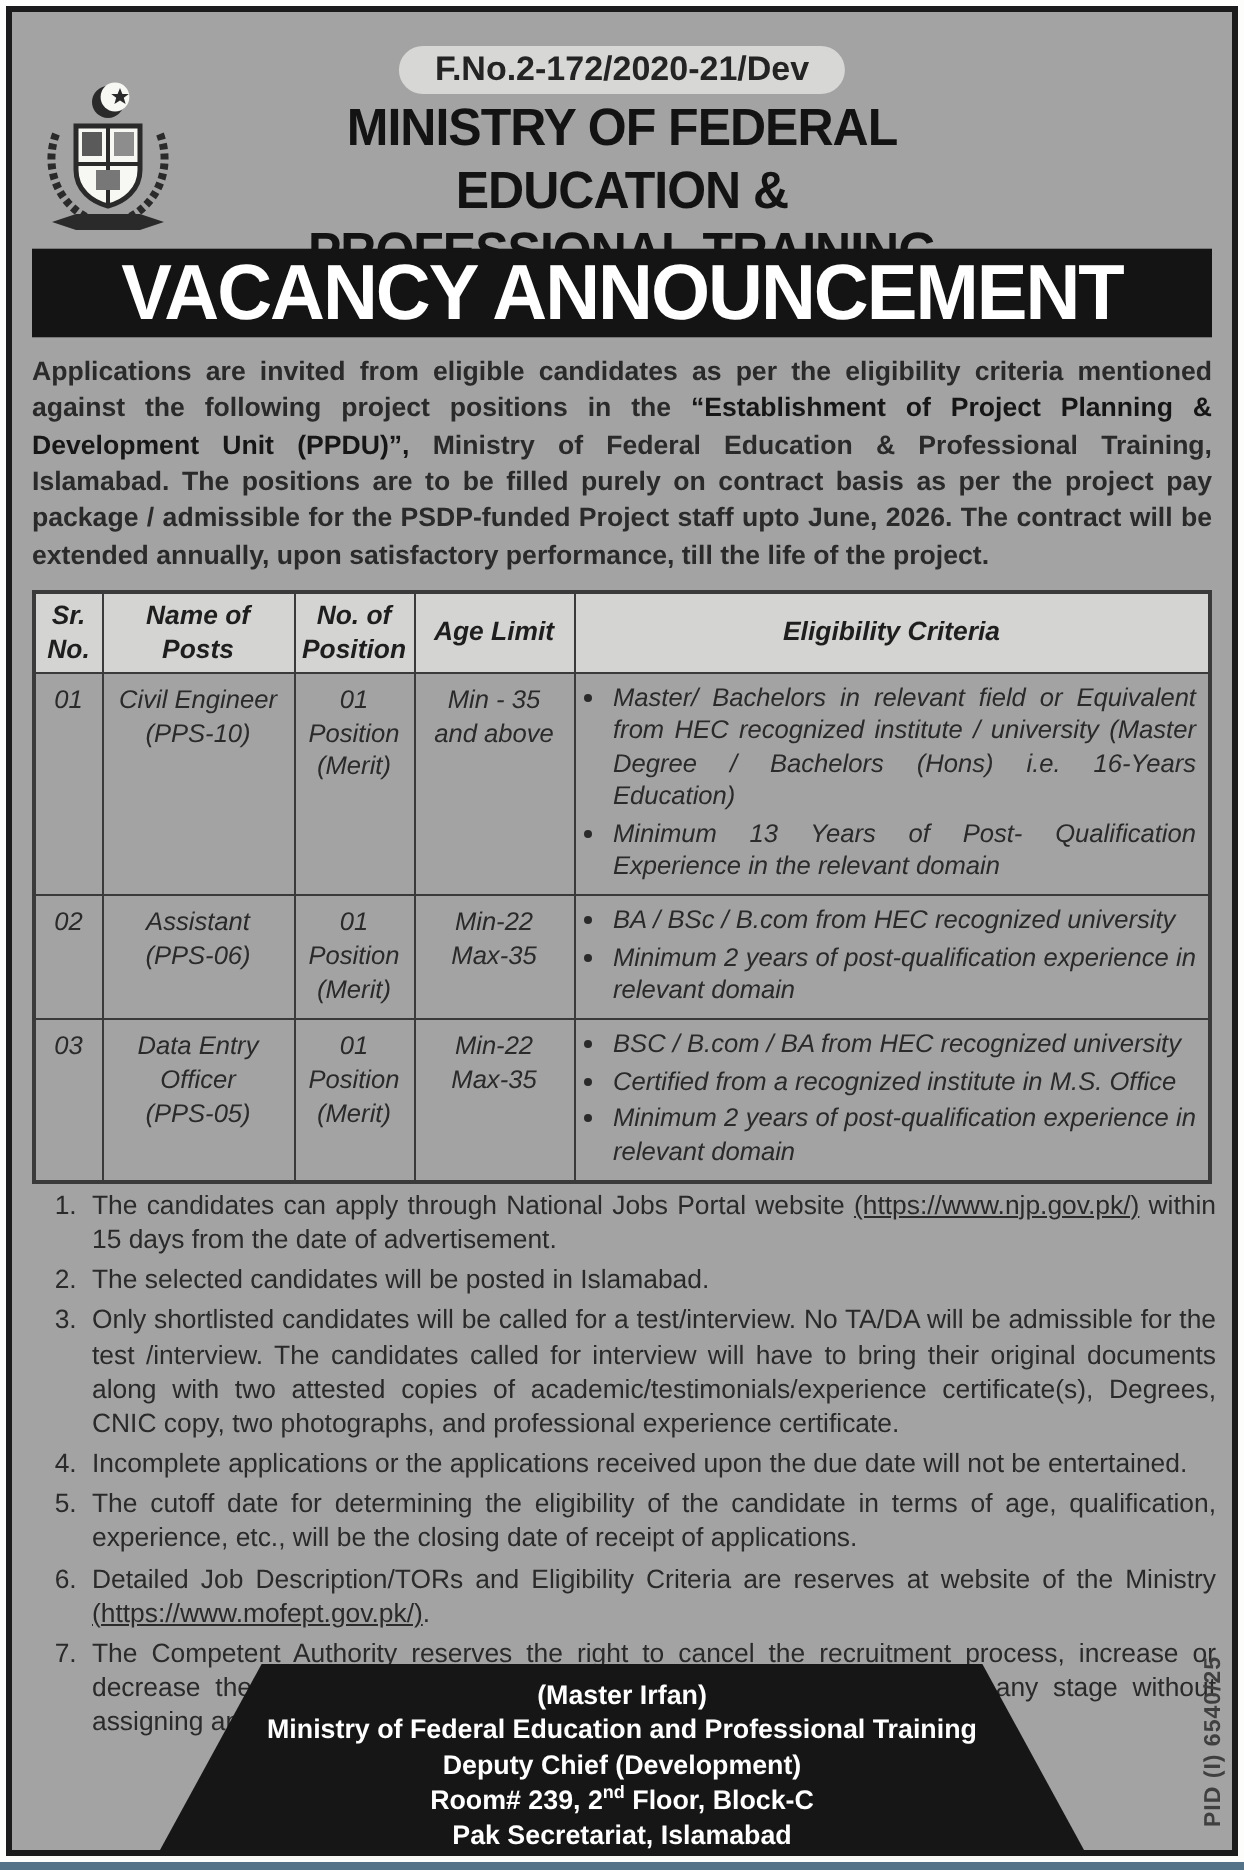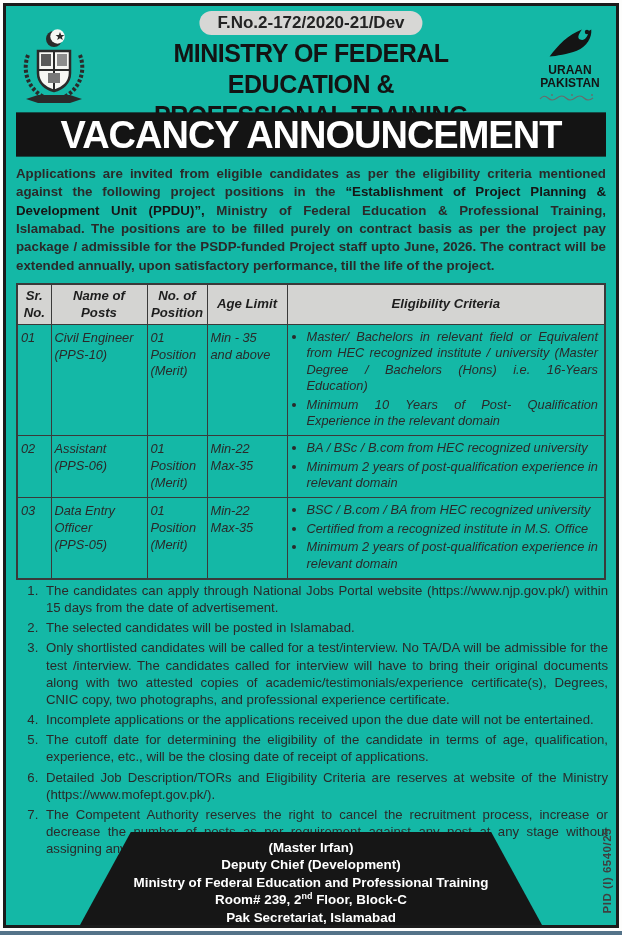--- a/index.html
+++ b/index.html
@@ -6,23 +6,23 @@
   body{
     width:622px;height:935px;
     background:#fdfdfc;
     font-family:"Liberation Sans","DejaVu Sans",sans-serif;
     position:relative;overflow:hidden;
     color:#2b2b2b;
   }
   .ad-frame{
     position:absolute;left:3px;right:3px;top:3px;bottom:7px;
     border:3px solid #1b1b1b;
-    background:#14b8a6;
+    background:#a3a3a3;
     box-sizing:border-box;
-    padding:0 6px;
+    padding:12px 6px;
     overflow:hidden;
   }
   .scan-strip{position:absolute;left:0;right:0;bottom:0;height:4px;background:#547389;}
 
   
   .header{position:relative;height:102px;}
   .file-pill{
     position:absolute;top:5px;left:50%;transform:translateX(-50%);
     background:#d7d7d5;border-radius:14px;padding:2px 18px;
     font-size:17px;font-weight:bold;color:#242424;white-space:nowrap;
@@ -57,40 +57,40 @@
     border-collapse:collapse;border:2px solid #3a3a3a;
     font-size:12.8px;color:#2a2a2a;font-style:italic;
   }
   .posts th{
     background:#d4d4d2;border:1.5px solid #3a3a3a;
     padding:3px 2px;font-size:13.2px;color:#1e1e1e;
     white-space:pre-line;line-height:1.25;
   }
   .posts td{
     border:1.5px solid #3a3a3a;padding:5px 3px;
-    text-align:left;vertical-align:top;
+    text-align:center;vertical-align:top;
     white-space:pre-line;line-height:1.3;
   }
   .posts td.crit{white-space:normal;text-align:left;padding:4px 6px 4px 2px;}
   .posts ul{margin:0;padding-left:17px;}
   .posts li{margin-bottom:2px;text-align:justify;line-height:1.28;}
   .col-sr{width:34px;} .col-name{width:96px;} .col-pos{width:60px;} .col-age{width:80px;}
 
   
   .instr-head{
     margin:8px -6px 3px -6px;padding:3px 8px 3px 13px;
     background:linear-gradient(90deg,#bfbfbd 0%,#e9e9e7 70%,#f5f5f3 100%);
     font-size:18px;font-weight:bold;color:#1a1a1a;letter-spacing:-0.2px;
   }
   ol.instructions{
     margin:2px 0 0 0;padding:0 2px 0 30px;
     font-size:13.2px;line-height:1.3;text-align:justify;color:#2a2a2a;
   }
   ol.instructions>li{margin-bottom:3px;padding-left:4px;}
-  .link{}
+  .link{text-decoration:underline;}
 
   
   .footer-block{
     position:absolute;left:50%;transform:translateX(-50%);bottom:0;
     width:462px;height:93px;background:#161616;color:#ffffff;
     clip-path:polygon(0 100%,11% 0,89% 0,100% 100%);
     text-align:center;font-size:13.4px;font-weight:bold;line-height:1.3;
     padding-top:7px;box-sizing:border-box;
   }
   .pid{
@@ -127,36 +127,20 @@
 
         <path d="M8,70 L20,66 H52 L64,70 L52,74 H20 Z" fill="#2a2a2a"></path>
       </svg>
     </div>
 
     <div class="ministry-title">
       <div>MINISTRY OF FEDERAL EDUCATION &amp;</div>
       <div>PROFESSIONAL TRAINING</div>
     </div>
 
-    <div class="uraan">
-      <svg width="52" height="34" viewBox="0 0 60 40">
-        <path d="M6,36 C16,22 28,10 44,4 C40,10 38,14 42,16 C47,18 51,13 52,6 L55,4 C56,13 50,24 38,29 C27,33 14,35 6,36 Z" fill="#141414"></path>
-        <circle cx="50" cy="7" r="2.6" fill="#141414"></circle>
-      </svg>
-      <div class="uraan-text">
-        <div>URAAN</div>
-        <div>PAKISTAN</div>
-      </div>
-      <svg width="64" height="10" viewBox="0 0 64 10">
-        <path d="M2,6 q4,-5 8,-1 t9,0 t9,0 t9,0 t9,0 t9,0" fill="none" stroke="#6a6a6a" stroke-width="1.1"></path>
-        <circle cx="14" cy="2" r="0.9" fill="#6a6a6a"></circle>
-          <circle cx="34" cy="2" r="0.9" fill="#6a6a6a"></circle>
-          <circle cx="54" cy="2" r="0.9" fill="#6a6a6a"></circle>
-      </svg>
-    </div>
   </div>
 
   <div class="banner">VACANCY ANNOUNCEMENT</div>
 
   <div class="intro">
     <span>Applications are invited from eligible candidates as per the eligibility criteria mentioned against the following project positions in the </span><b>“Establishment of Project Planning &amp; Development Unit (PPDU)”,</b><span> Ministry of Federal Education &amp; Professional Training, Islamabad. The positions are to be filled purely on contract basis as per the project pay package / admissible for the PSDP-funded Project staff upto June, 2026. The contract will be extended annually, upon satisfactory performance, till the life of the project.</span>
   </div>
 
   <table class="posts">
     <colgroup>
@@ -182,21 +166,21 @@
       <td>Civil Engineer
 (PPS-10)</td>
       <td>01
 Position
 (Merit)</td>
       <td>Min - 35
 and above</td>
       <td class="crit">
         <ul>
           <li>Master/ Bachelors in relevant field or Equivalent from HEC recognized institute / university (Master Degree / Bachelors (Hons) i.e. 16-Years Education)</li>
-          <li>Minimum 10 Years of Post- Qualification Experience in the relevant domain</li>
+          <li>Minimum 13 Years of Post- Qualification Experience in the relevant domain</li>
         </ul>
       </td>
     </tr>
     <tr>
       <td>02</td>
       <td>Assistant
 (PPS-06)</td>
       <td>01
 Position
 (Merit)</td>
@@ -239,22 +223,22 @@
     <li>Incomplete applications or the applications received upon the due date will not be entertained.</li>
     <li>The cutoff date for determining the eligibility of the candidate in terms of age, qualification, experience, etc., will be the closing date of receipt of applications.</li>
     <li>
       <span>Detailed Job Description/TORs and Eligibility Criteria are reserves at website of the Ministry </span><span class="link">(https://www.mofept.gov.pk/)</span><span>.</span>
     </li>
     <li>The Competent Authority reserves the right to cancel the recruitment process, increase or decrease the number of posts as per requirement against any post at any stage without assigning any reason.</li>
   </ol>
 
   <div class="footer-block">
     <div>(Master Irfan)</div>
+    <div>Ministry of Federal Education and Professional Training</div>
     <div>Deputy Chief (Development)</div>
-    <div>Ministry of Federal Education and Professional Training</div>
     <div><span>Room# 239, 2</span><sup>nd</sup><span> Floor, Block-C</span></div>
     <div>Pak Secretariat, Islamabad</div>
   </div>
 
   <div class="pid">PID (I) 6540/25</div>
 
 </div>
 
 <div class="scan-strip"></div>
 

